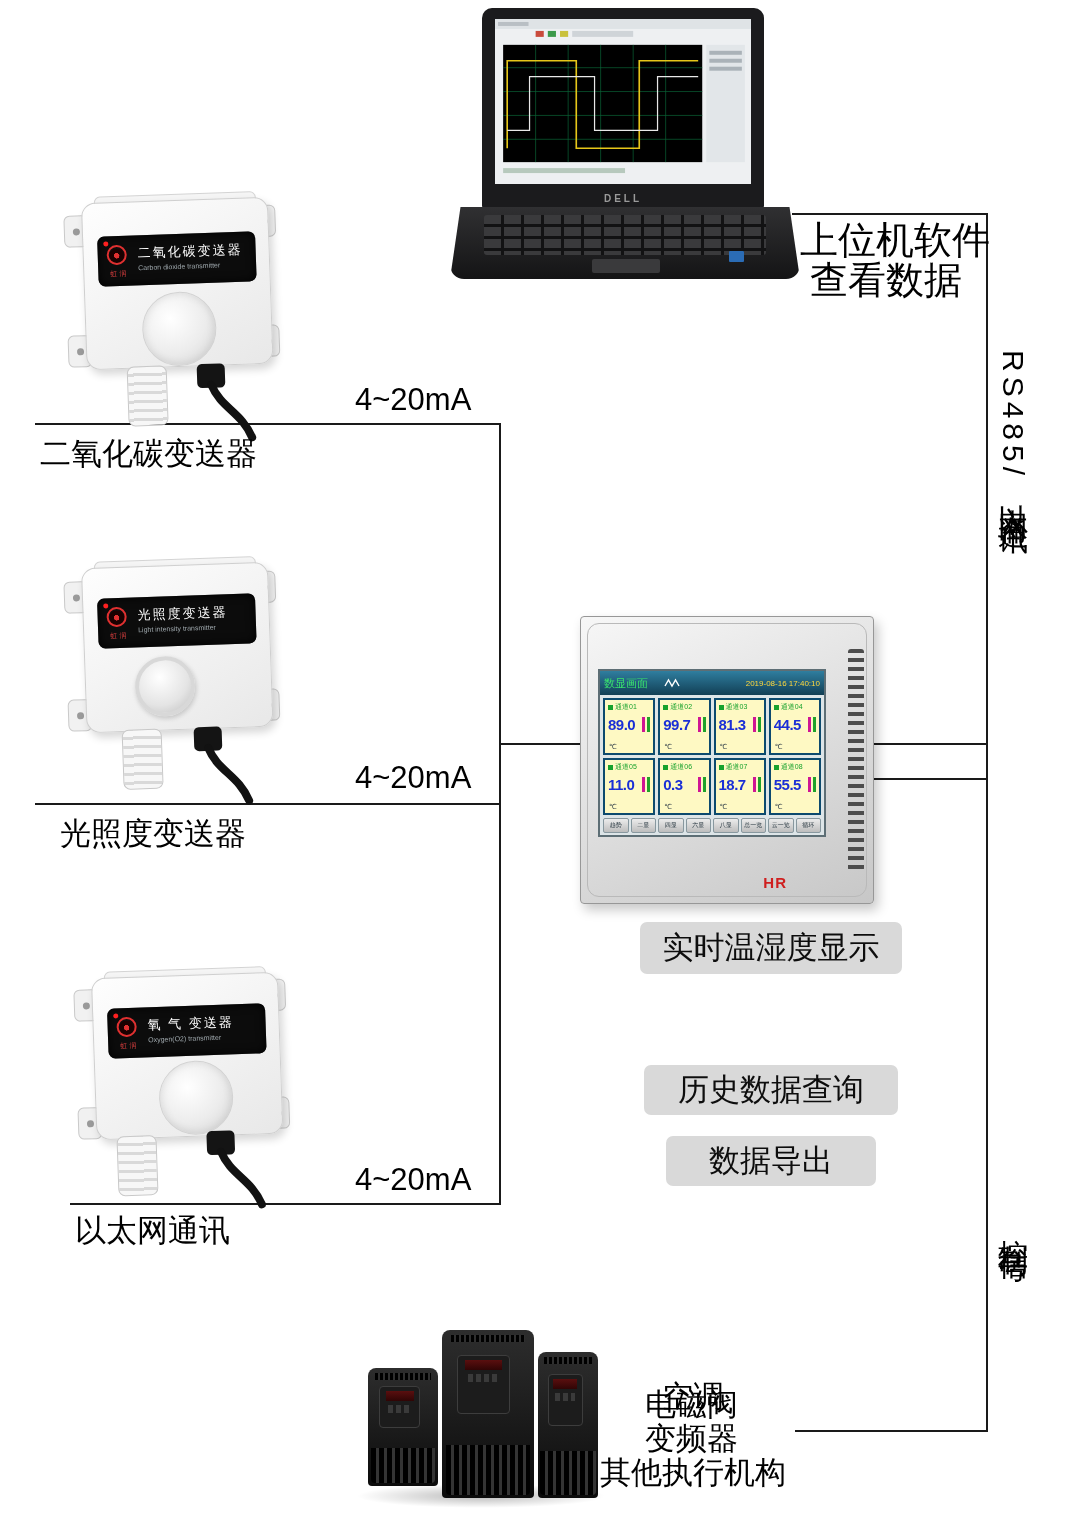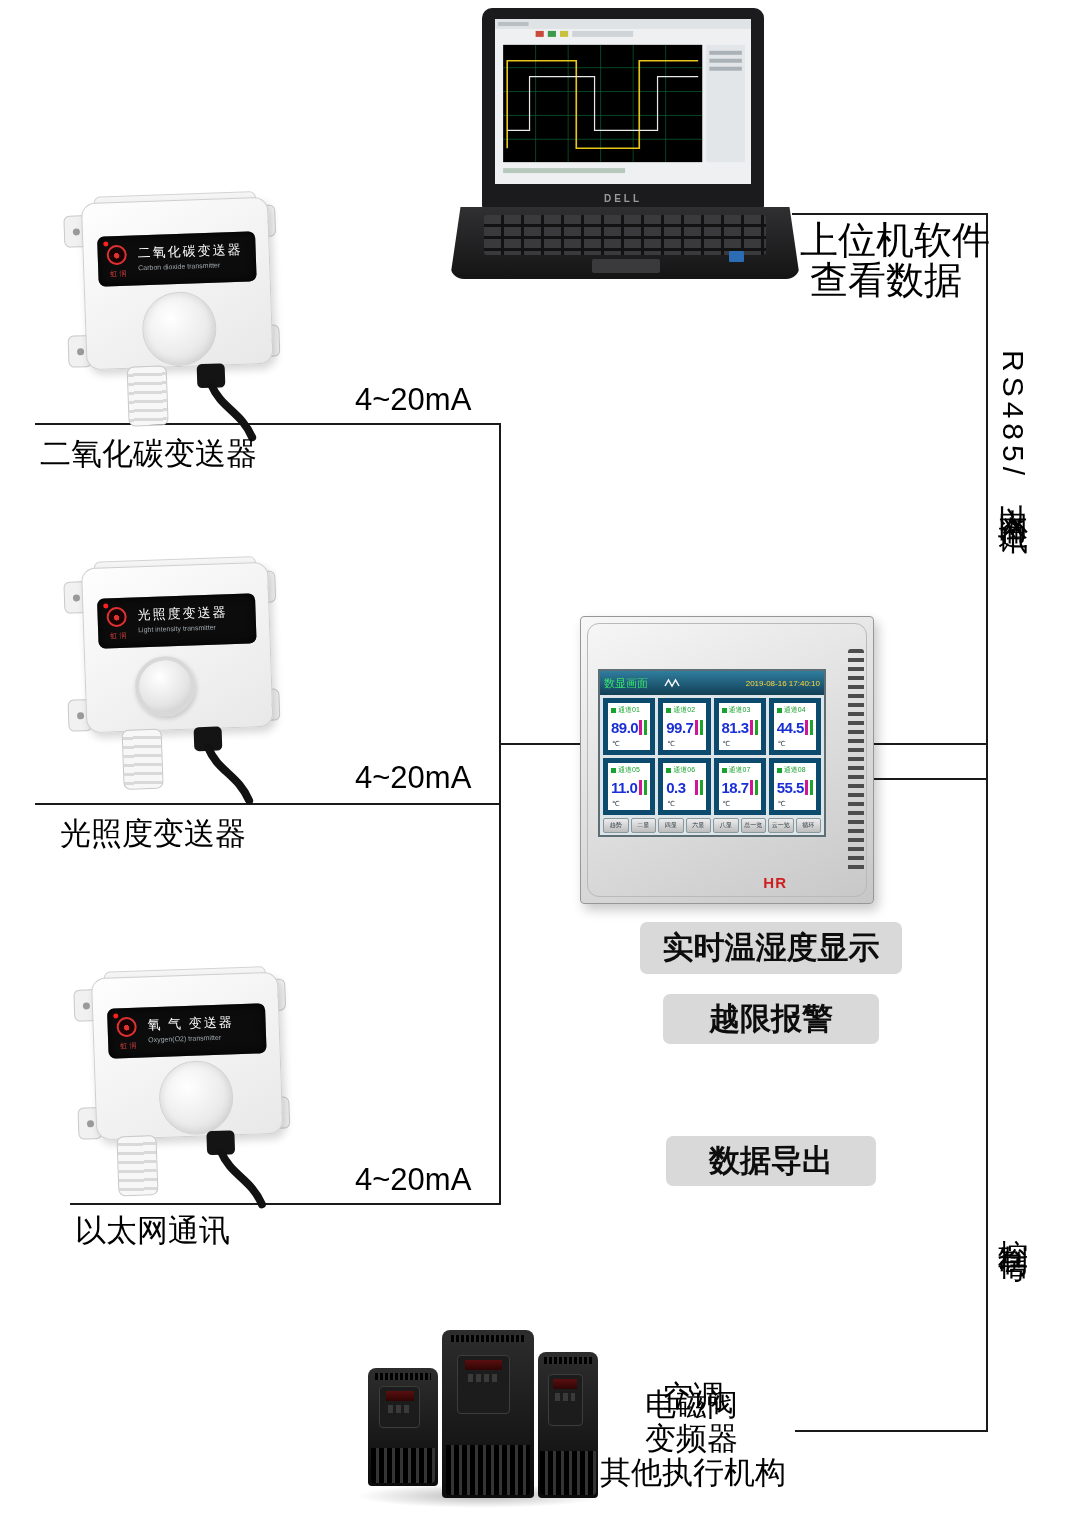--- a/index.html
+++ b/index.html
@@ -35,37 +35,37 @@
   .rec-grille{position:absolute;right:9px;top:32px;width:16px;height:222px;border-radius:3px;
               background:repeating-linear-gradient(180deg,#4d4d4d 0 4px,rgba(0,0,0,0) 4px 9px);}
   .rec-screen{position:absolute;left:17px;top:52px;width:228px;height:168px;background:#dde5e8;
               border:2px solid #5d6e75;box-sizing:border-box;overflow:hidden;}
   .rec-header{height:24px;background:linear-gradient(#2f7e9f,#123f55);display:flex;align-items:center;padding:0 4px;box-sizing:border-box;}
   .rec-title{color:#39e26d;font-size:11px;white-space:nowrap;}
   .rec-logo{margin-left:16px;display:flex;align-items:center;}
   .rec-date{color:#ffd83c;font-size:8px;margin-left:auto;white-space:nowrap;}
   .rec-grid{position:absolute;left:3px;right:3px;top:27px;bottom:20px;display:grid;
             grid-template-columns:repeat(4,1fr);grid-template-rows:1fr 1fr;gap:3px;}
-  .rec-cell{background:#ffffff;border:5px solid #0c4a6e;position:relative;padding:2px 3px;box-sizing:border-box;overflow:hidden;}
+  .rec-cell{background:#fef9c3;border:2px solid #0c4a6e;position:relative;padding:2px 3px;box-sizing:border-box;overflow:hidden;}
   .rec-ch{display:flex;align-items:center;gap:2px;}
   .rec-ch-sq{width:5px;height:5px;background:#17a22d;flex:0 0 auto;}
   .rec-ch-label{color:#17a22d;font-size:7px;white-space:nowrap;}
   .rec-val{color:#1a2fd6;font-size:15px;font-weight:bold;margin-top:4px;letter-spacing:-0.5px;}
   .rec-bars{position:absolute;right:3px;top:17px;display:flex;gap:2px;}
   .rec-bar-m{width:3px;height:15px;background:#cf1694;}
   .rec-bar-g{width:3px;height:15px;background:#1fa32a;}
   .rec-unit{position:absolute;left:4px;bottom:2px;font-size:7px;color:#33414a;}
   .rec-nav{position:absolute;left:3px;right:3px;bottom:2px;height:15px;display:flex;gap:2px;}
   .rec-nav-btn{flex:1;background:linear-gradient(#ececec,#bdbdbd);border:1px solid #88989f;border-radius:2px;
                font-size:6px;color:#20303a;display:flex;align-items:center;justify-content:center;white-space:nowrap;overflow:hidden;}
   .rec-brand{position:absolute;right:86px;bottom:12px;color:#cf1f1f;font-weight:bold;font-size:15px;letter-spacing:1px;}
 
   
   .feature{position:absolute;background:#d9d9d9;border-radius:7px;display:flex;align-items:center;
-           justify-content:center;font-size:31px;color:#0d0d0d;white-space:nowrap;font-weight:bold;}
+           justify-content:center;font-size:31px;color:#0d0d0d;white-space:nowrap;}
 
   
   .sensor{position:absolute;width:235px;height:255px;}
   .s-body{position:absolute;background:linear-gradient(150deg,#fefefe,#e8e8e8);
           border:1px solid #cfcfcf;border-radius:14px;box-shadow:3px 5px 9px rgba(0,0,0,.16);}
   .s-lid{position:absolute;background:#f5f5f5;border:1px solid #d4d4d4;border-radius:6px;}
   .s-ear{position:absolute;width:22px;height:30px;background:#f1f1f1;border:1px solid #c9c9c9;border-radius:6px;
          display:flex;align-items:center;justify-content:center;}
   .s-hole{width:7px;height:7px;border-radius:50%;background:#9a9a9a;}
   .s-label{position:absolute;background:#0c0c0c;border-radius:7px;box-shadow:inset 0 0 10px #000;}
@@ -381,21 +381,21 @@
         <span class="rec-nav-btn">八显</span>
         <span class="rec-nav-btn">总一览</span>
         <span class="rec-nav-btn">云一览</span>
         <span class="rec-nav-btn">循环</span>
       </div>
     </div>
     <div class="rec-brand">HR</div>
   </div>
 
   <div class="feature" style="left:640px;top:922px;width:262px;height:52px;">实时温湿度显示</div>
-  <div class="feature" style="left:663px;top:994px;width:216px;height:50px;">越限报警</div>
+  <div class="feature" style="left:644px;top:1065px;width:254px;height:50px;">历史数据查询</div>
   <div class="feature" style="left:666px;top:1136px;width:210px;height:50px;">数据导出</div>
 
   <div class="vfd-shadow"></div>
   <div class="vfd" style="left:368px;top:1368px;width:70px;height:118px;">
     <div class="vfd-vent"></div>
     <div class="vfd-panel">
         <div class="vfd-led"></div>
         <div class="vfd-keys"></div>
       </div>
     <div class="vfd-fins"></div>

